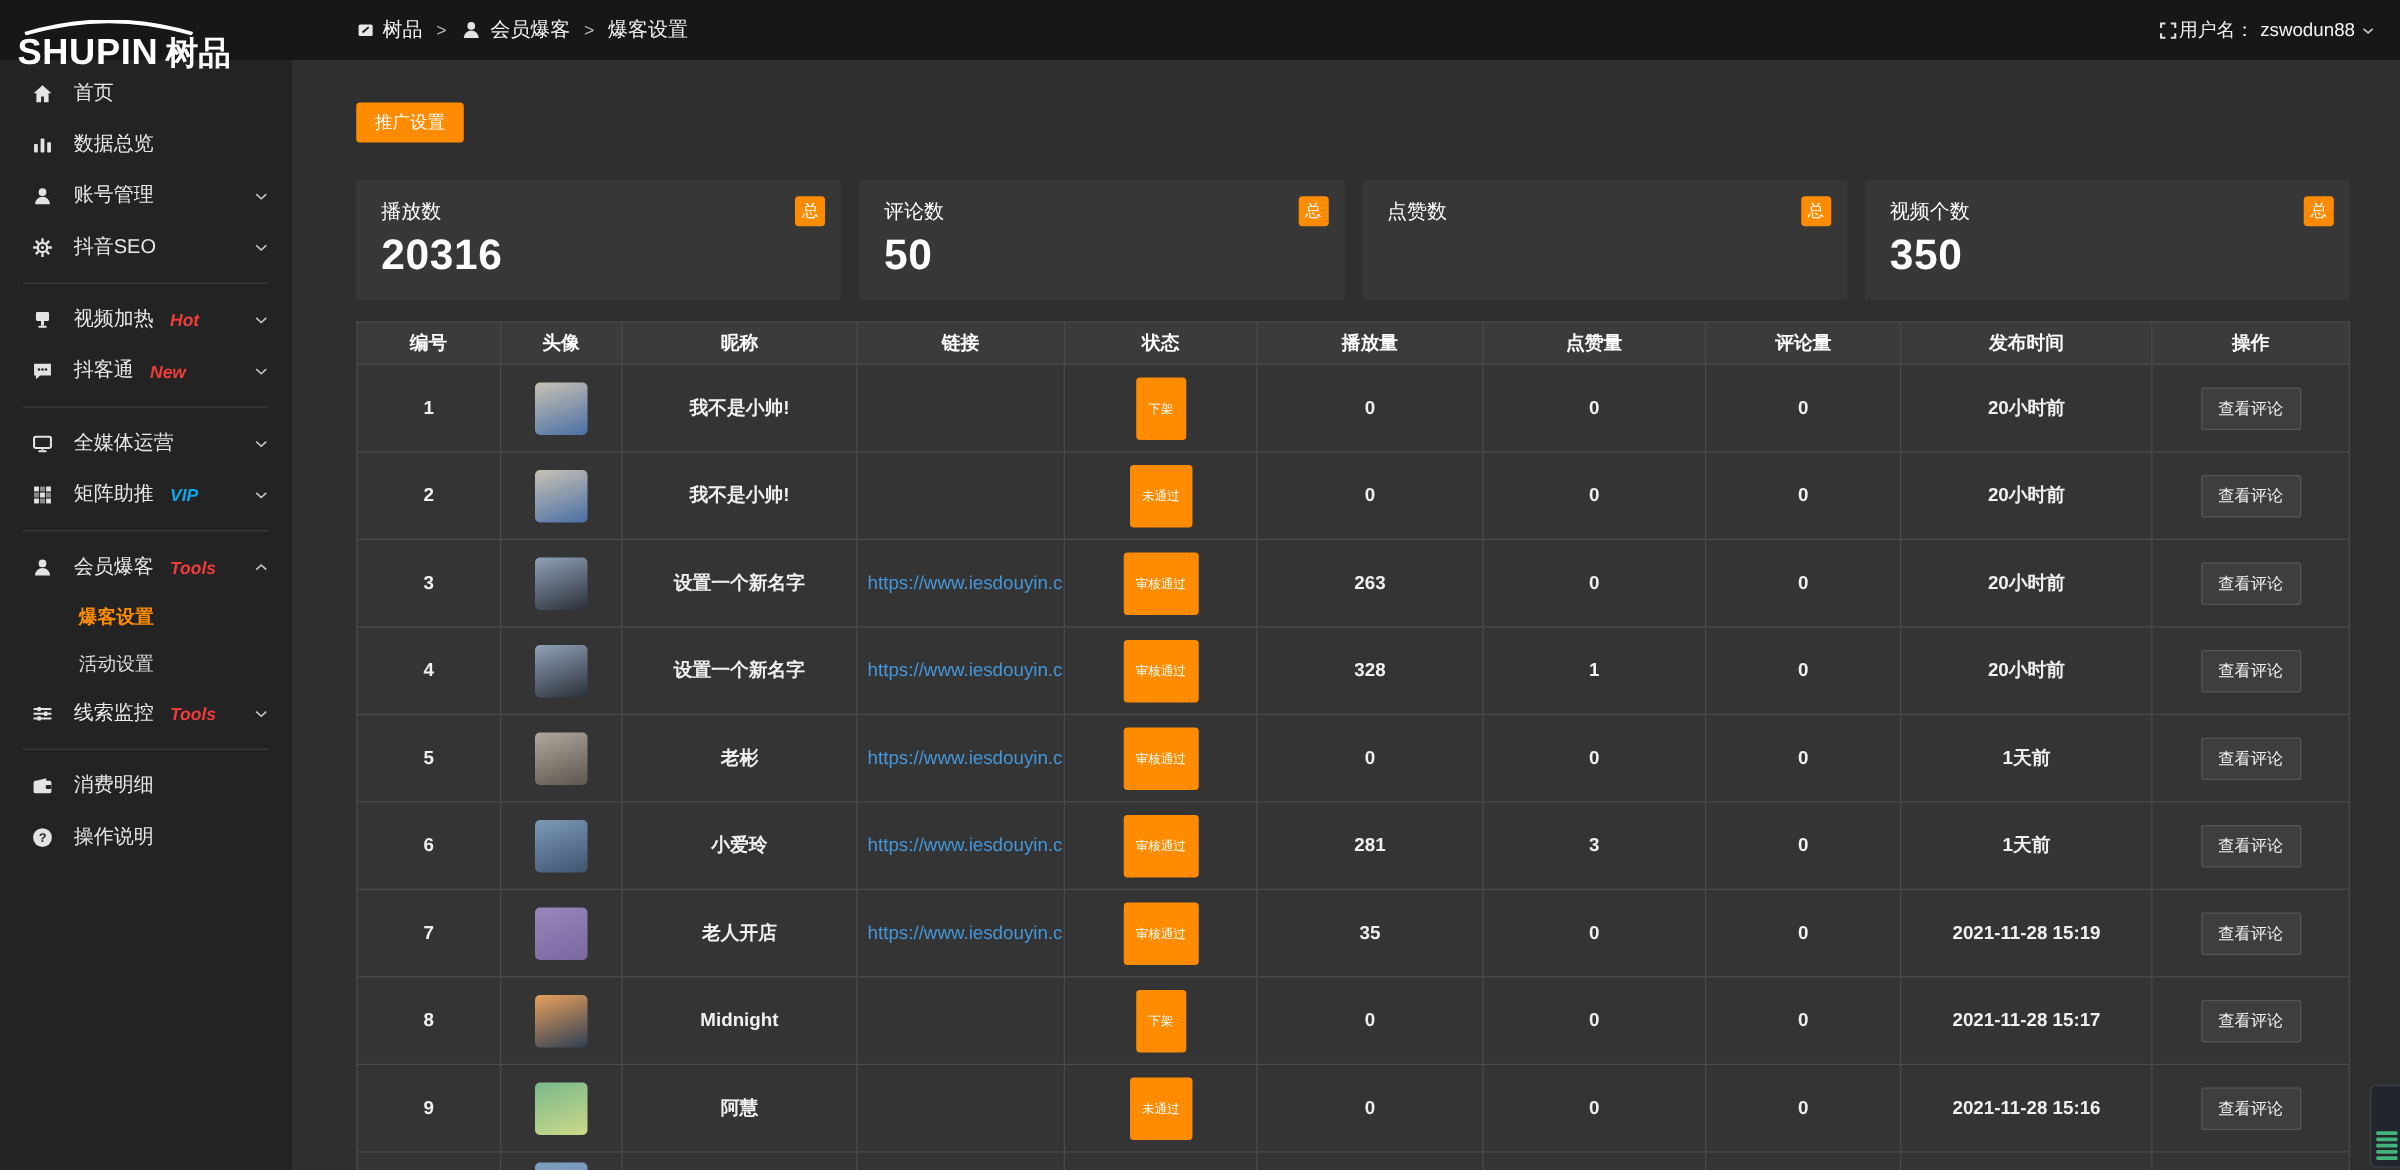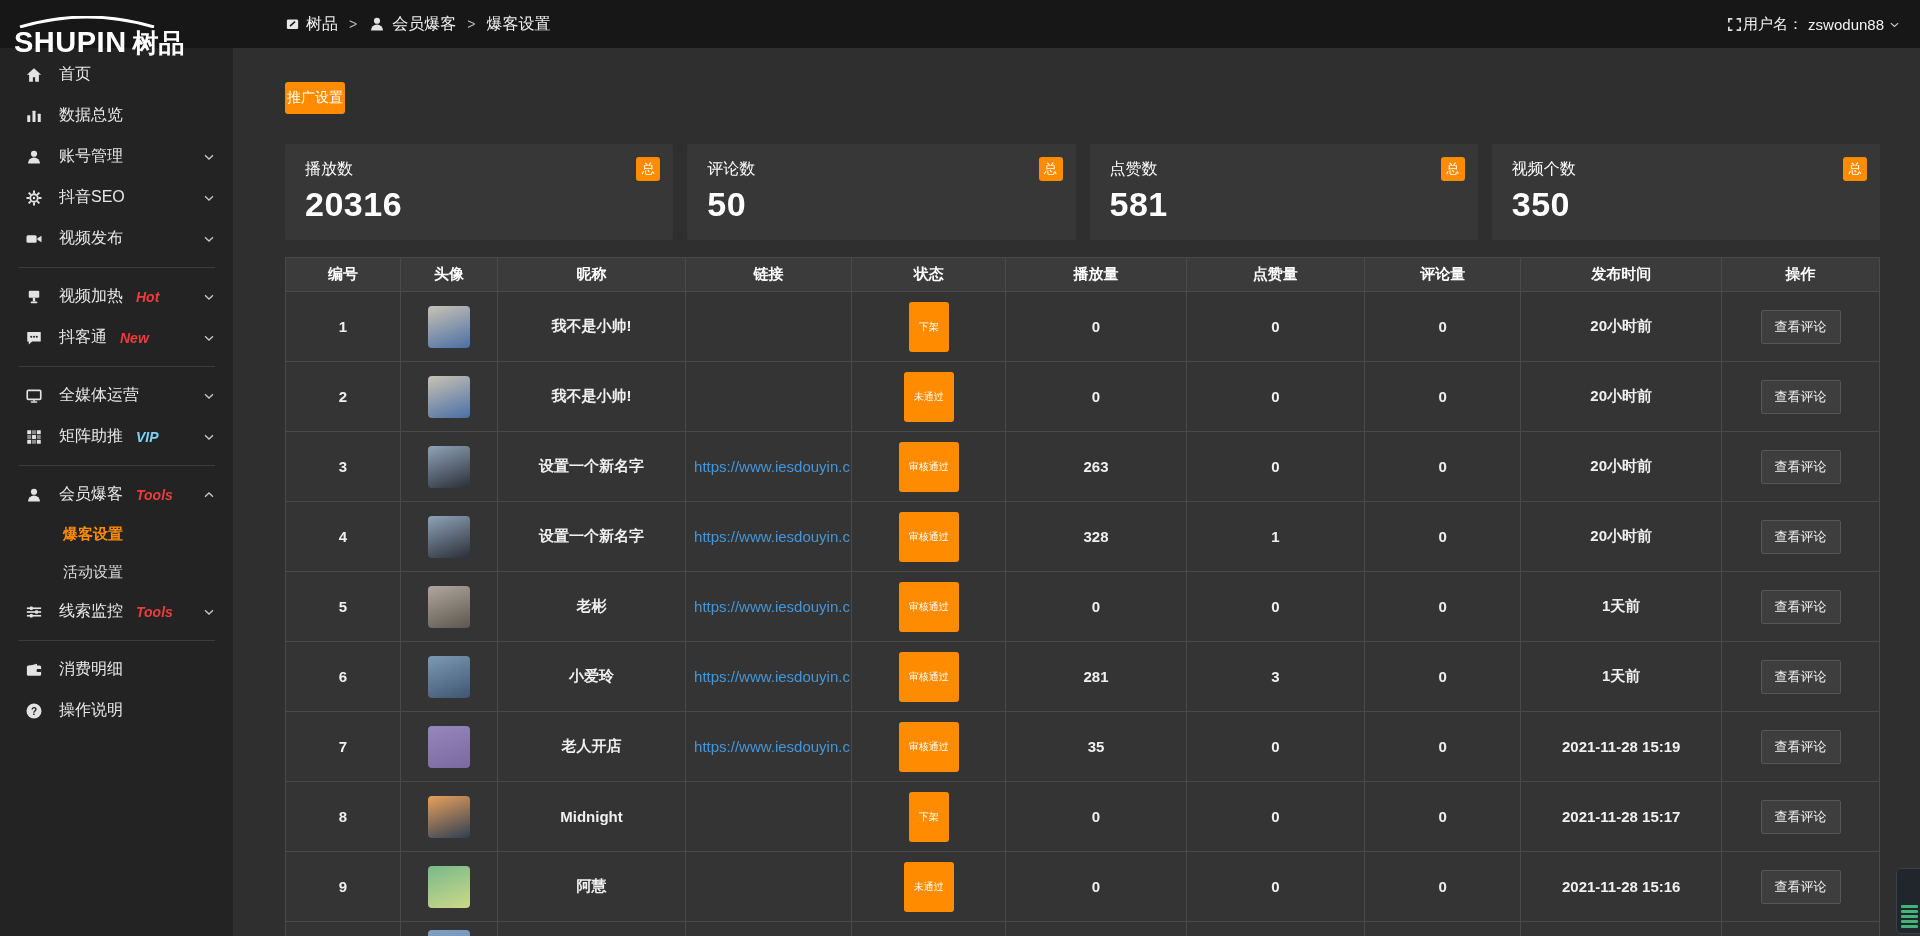--- a/index.html
+++ b/index.html
@@ -22,32 +22,32 @@
   .user-box { display:flex; align-items:center; gap:5px; font-size:15px; color:#f2f2f2; cursor:pointer; }
 
   
   .sidebar { position:fixed; top:48px; left:0; bottom:0; width:233px; background:#232323; z-index:10; }
   .side-nav { padding-top:6px; }
   .side-item { display:flex; align-items:center; height:41px; padding:0 18px 0 24px;
     font-size:16px; color:#e8e8e8; cursor:pointer;text-align:center; }
   .side-icon { width:20px; margin-right:15px; display:flex; align-items:center; justify-content:center; }
   .side-tag { margin-left:13px; font-style:italic; font-weight:bold; font-size:14px; }
   .tag-red { color:#ef3b3b; }
-  .tag-gold { color:#7dd3fc; }
+  .tag-gold { color:#0ea5e9; }
   .side-chevron { margin-left:auto; display:flex; }
   .chev-up { transform:rotate(180deg); }
   .side-sub { display:flex; align-items:center; height:38px; padding-left:63px; font-size:15px;
     color:#dddddd; cursor:pointer; }
   .side-sub.active { color:#ff8c00; font-weight:bold; }
   .side-divider { height:1px; background:#3c3c3c; margin:8px 18px; }
 
   
   .content { position:absolute; top:48px; left:233px; width:1687px; padding:34px 40px 0 52px; }
   .promo-btn { background:#ff8c00; color:#fff; border:none; border-radius:3px; font-size:14px;
-    padding:7px 2px; cursor:pointer; font-family:inherit; }
+    padding:7px 15px; cursor:pointer; font-family:inherit; }
 
   .stats { display:flex; gap:14px; margin-top:30px; }
   .card { flex:1; background:#373737; height:96px; position:relative; padding:15px 20px; border-radius:2px; }
   .card-label { font-size:16px; color:#fdfdfd; }
   .card-value { font-size:34px; font-weight:bold; color:#fff; margin-top:5px; letter-spacing:0.5px; }
   .card-badge { position:absolute; top:13px; right:13px; min-width:24px; height:24px; background:#ff8c00;
     color:#fff; font-size:13px; display:flex; align-items:center; justify-content:center; border-radius:3px; padding:0 4px; }
 
   .table-wrap { margin-top:17px; }
   table { width:100%; border-collapse:collapse; table-layout:fixed; background:#343434; }
@@ -180,34 +180,20 @@
             <circle cx="12" cy="12" r="1.7" fill="#e3e3e3"></circle>
           </svg>
         </span>
         <span>抖音SEO</span>
         <span class="side-chevron">
           <svg width="12" height="12" viewBox="0 0 24 24">
             <path d="M4 8.5l8 7.5 8-7.5" fill="none" stroke="#c8c8c8" stroke-width="2.6"></path>
           </svg>
         </span>
       </div>
-      <div class="side-item">
-        <span class="side-icon">
-          <svg width="18" height="18" viewBox="0 0 24 24" fill="#e3e3e3">
-            <rect x="2" y="7" width="13.5" height="10" rx="2"></rect>
-            <path d="M16.5 11l5.5-3.3v8.6l-5.5-3.3z"></path>
-          </svg>
-        </span>
-        <span>视频发布</span>
-        <span class="side-chevron">
-          <svg width="12" height="12" viewBox="0 0 24 24">
-            <path d="M4 8.5l8 7.5 8-7.5" fill="none" stroke="#c8c8c8" stroke-width="2.6"></path>
-          </svg>
-        </span>
-      </div>
       <div class="side-divider"></div>
       <div class="side-item">
         <span class="side-icon">
           <svg width="18" height="18" viewBox="0 0 24 24" fill="#e3e3e3">
             <rect x="5" y="3.5" width="14" height="9.5" rx="1.5"></rect>
             <rect x="10.4" y="13" width="3.2" height="5"></rect>
             <rect x="7.5" y="18" width="9" height="2.2" rx="1"></rect>
           </svg>
         </span>
         <span>视频加热</span>
@@ -346,21 +332,20 @@
         <div class="card-value">20316</div>
         <div class="card-badge">总</div>
       </div>
       <div class="card">
         <div class="card-label">评论数</div>
         <div class="card-value">50</div>
         <div class="card-badge">总</div>
       </div>
       <div class="card">
         <div class="card-label">点赞数</div>
-        <div class="card-value">581</div>
         <div class="card-badge">总</div>
       </div>
       <div class="card">
         <div class="card-label">视频个数</div>
         <div class="card-value">350</div>
         <div class="card-badge">总</div>
       </div>
     </section>
 
   <section class="table-wrap">

